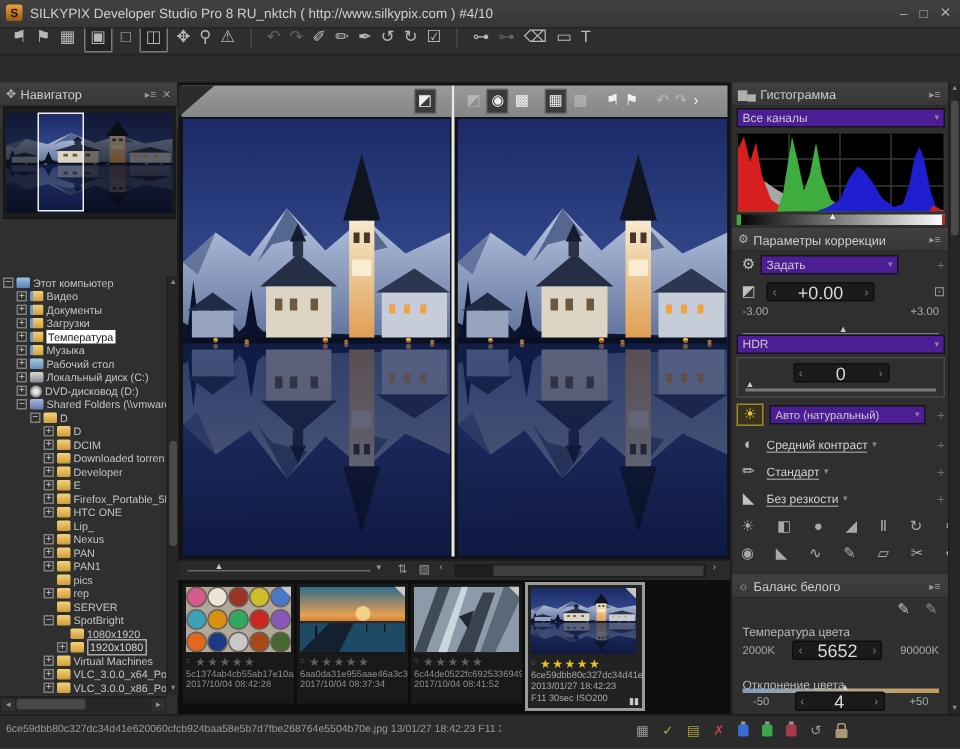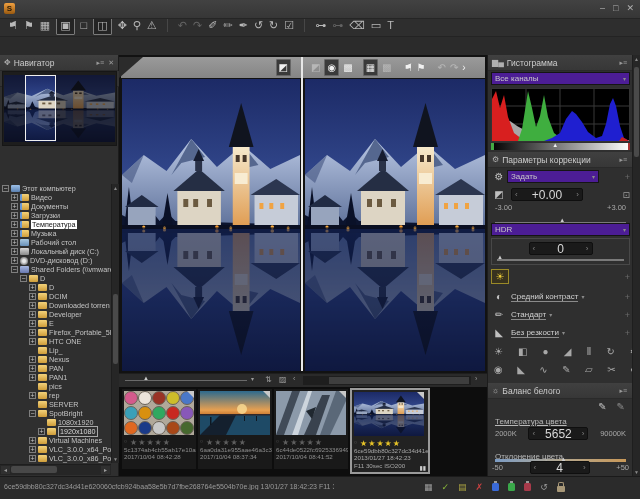--- a/index.html
+++ b/index.html
@@ -117,20 +117,21 @@
   .gradbar{background:linear-gradient(to right,#000,#fff);position:relative;}
   .gradbar .gmk{position:absolute;top:-1px;font-size:6px;color:#f0f0f0;}
 </style>
 </head>
 <body>
 
 <div id="app">
 
   <div id="titlebar" class="abs">
     <div id="appicon" class="abs">S</div>
+    <div id="title" class="abs">SILKYPIX Developer Studio Pro 8 RU_nktch ( http://www.silkypix.com )  #4/10</div>
     <div id="wincontrols" class="abs row">
       <span>–</span>
       <span>□</span>
       <span>✕</span>
     </div>
   </div>
 
   <div id="menubar">
       <span class="menu-item">Файл</span>
       <span class="menu-item">Правка</span>
@@ -840,20 +841,24 @@
         <span class="ar">›</span>
       </div>
       <div class="slider" style="margin:1px 5px 0;">
         <div class="track"></div>
           <span class="mk" style="left:0;">▲</span>
       </div>
     </div>
 
     <div class="rp row" style="top:214px;padding:0 3px;box-sizing:border-box;">
       <span class="rowico" style="border:1px solid #9a8a28;background:#38321e;color:#e8c838;height:13px;line-height:13px;">☀</span>
+      <div class="combo" style="width:104px;margin-left:4px;">
+        <span style="font-size:7.5px;">Авто (натуральный)</span>
+          <span class="caret">▾</span>
+      </div>
       <span class="plus">+</span>
     </div>
 
     <div class="rp row" style="top:236px;padding:0 3px;box-sizing:border-box;">
       <span class="rowico">◐</span>
       <span class="linklbl" style="margin-left:4px;">Средний контраст</span>
       <span class="caret" style="color:#8a8a8a;font-size:6px;margin-left:3px;">▾</span>
       <span class="plus">+</span>
     </div>
     <div class="rp row" style="top:254px;padding:0 3px;box-sizing:border-box;">
@@ -891,36 +896,36 @@
     <div class="rp sec-hdr" style="top:328px;">
       <span class="hico">☼</span>
       <span class="htxt">Баланс белого</span>
       <span class="hbtn">▸≡</span>
       <span class="hbtn">✕</span>
     </div>
     <div class="rp row" style="top:346px;justify-content:flex-end;padding-right:8px;box-sizing:border-box;gap:10px;">
       <span style="font-size:10px;color:#c0c0c0;">✎</span>
       <span style="font-size:10px;color:#8a8a8a;">✎</span>
     </div>
-    <div class="rp" style="top:362px;left:7px;font-size:8px;color:#b8b8b8;text-decoration:underline;">Температура цвета</div>
+    <div class="rp" style="top:362px;left:7px;font-size:8px;color:#b8b8b8;">Температура цвета</div>
     <div class="rp row" style="top:372px;padding:0 7px;box-sizing:border-box;justify-content:space-between;">
       <span style="font-size:7.5px;color:#a8a8a8;">2000K</span>
       <div class="spin" style="width:60px;">
         <span class="ar">‹</span>
         <span class="val">5652</span>
         <span class="ar">›</span>
       </div>
       <span style="font-size:7.5px;color:#a8a8a8;">90000K</span>
     </div>
     <div class="rp slider" style="top:388px;left:7px;width:131px;">
       <div class="track" style="height:3px;background:linear-gradient(to right,#7c9cc4,#b4a890,#c89858);"></div>
       <span class="mk" style="left:50%;top:0;">▲</span>
     </div>
     <div class="rp" style="top:397px;left:7px;font-size:8px;color:#b8b8b8;">Отклонение цвета</div>
-    <div class="rp row" style="top:406px;padding:0 4px;box-sizing:border-box;justify-content:space-between;">
+    <div class="rp row" style="top:406px;padding:0 14px;box-sizing:border-box;justify-content:space-between;">
       <span style="font-size:7.5px;color:#a8a8a8;">-50</span>
       <div class="spin" style="width:60px;">
         <span class="ar">‹</span>
         <span class="val">4</span>
         <span class="ar">›</span>
       </div>
       <span style="font-size:7.5px;color:#a8a8a8;">+50</span>
     </div>
     <div class="rp slider" style="top:419px;left:7px;width:131px;height:4px;">
       <div class="track" style="top:1px;height:3px;background:linear-gradient(to right,#58a858,#c4bcc4,#d888c8);"></div>

